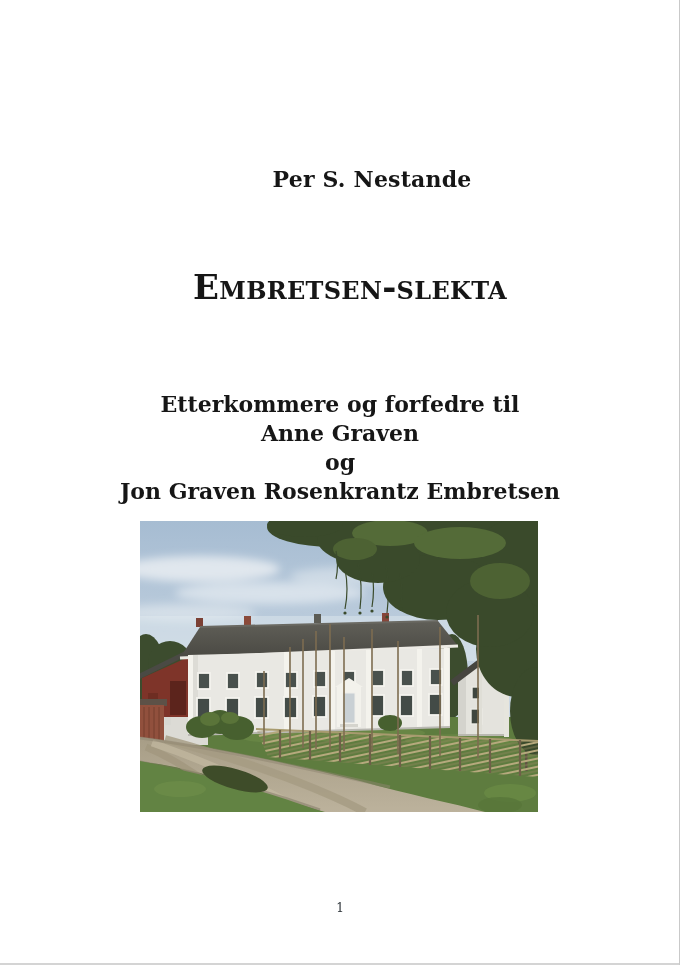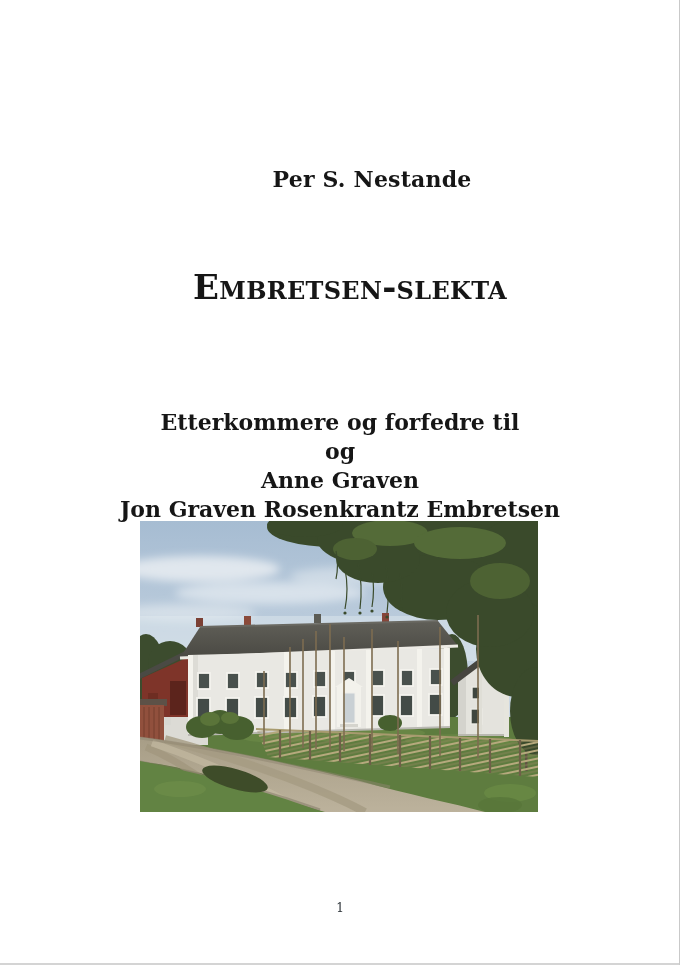--- a/index.html
+++ b/index.html
@@ -15,21 +15,21 @@
   .author{
     position:absolute;top:166px;left:0;width:100%;
     text-align:center;font-size:22px;font-weight:bold;letter-spacing:.2px;padding-left:32px;
   }
   .title{
     position:absolute;top:264px;left:10px;width:100%;
     text-align:center;font-size:34px;font-weight:bold;
     font-variant:small-caps;line-height:46px;letter-spacing:.3px;
   }
   .subtitle{
-    position:absolute;top:408px;left:0;width:100%;
+    position:absolute;top:390px;left:0;width:100%;
     text-align:center;font-size:22px;font-weight:bold;line-height:29px;
   }
   .photo{
     position:absolute;left:140px;top:521px;width:398px;height:291px;
   }
   .photo svg{display:block;width:398px;height:291px;}
   .pagenum{
     position:absolute;top:901px;left:0;width:100%;
     text-align:center;font-size:12px;color:#2c3338;
   }
@@ -40,22 +40,22 @@
 <div class="page">
 
   <div class="author">Per S. Nestande</div>
 
   <div class="title">
     <div>Embretsen-slekta</div>
   </div>
 
   <div class="subtitle">
     <div>Etterkommere og forfedre til</div>
+    <div>Anne Graven</div>
     <div>og</div>
-    <div>Anne Graven</div>
     <div>Jon Graven Rosenkrantz Embretsen</div>
   </div>
 
   <div class="photo">
     <svg viewBox="0 0 398 291" role="img" aria-label="Sønsterud farm: long white two-storey main building with dark roof, red barn on the left, birch trees, slanted-rail wooden fence and a gravel road in the foreground">
       <defs>
         <linearGradient id="g_sky" x1="0" y1="0" x2="0" y2="1">
           <stop offset="0" stop-color="#a6bcd2"></stop>
           <stop offset="0.55" stop-color="#c6d4e1"></stop>
           <stop offset="1" stop-color="#dde5ec"></stop>

